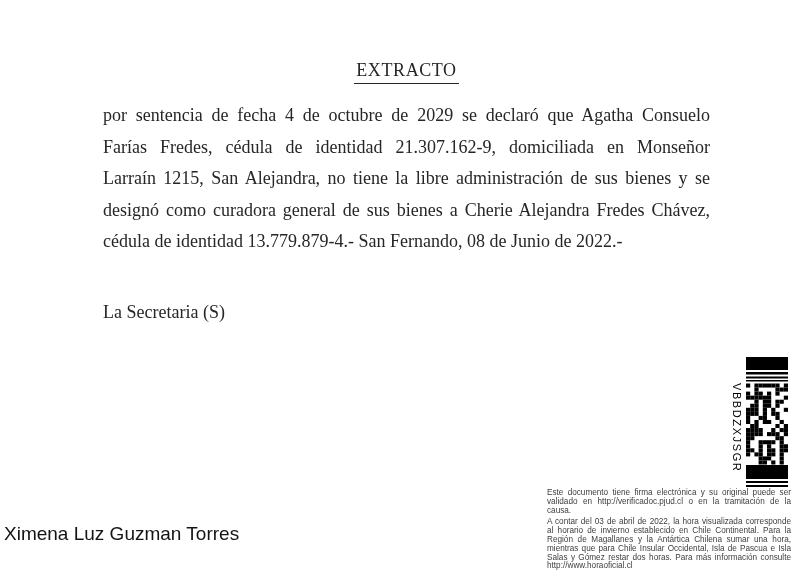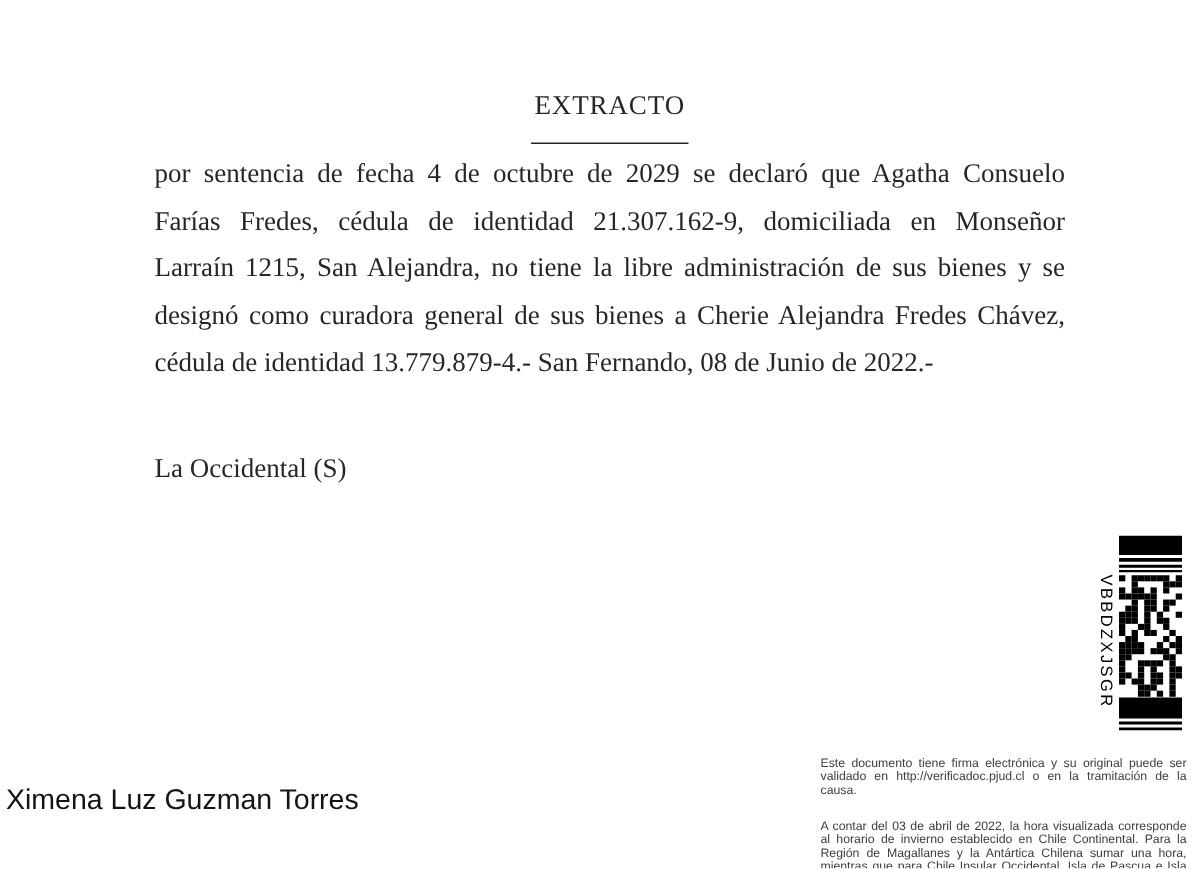--- a/index.html
+++ b/index.html
@@ -15,21 +15,21 @@
     position: absolute;
     left: 103px; top: 60px; width: 607px;
     text-align: center;
   }
   .doc-title {
     display: inline-block;
     font-size: 18px;
     letter-spacing: 0.6px;
     color: var(--body-text, #262626);
     border-bottom: 1.5px solid currentColor;
-    padding: 0 2px 14px 2px;
+    padding: 0 2px 2px 2px;
   }
   .body-par {
     position: absolute;
     left: 103px; top: 100px; width: 607px;
     font-size: 18px;
     line-height: 31.5px;
     color: var(--body-text, #262626);
   }
   .par-line { overflow: hidden; white-space: normal; }
   .par-line.just { text-align: justify; text-align-last: justify; }
@@ -56,21 +56,21 @@
   }
   .fineprint {
     position: absolute;
     left: 547px; top: 489px; width: 244px;
     font-family: "Liberation Sans", sans-serif;
     font-size: 8.2px;
     line-height: 8.8px;
     color: var(--fine-print, #3d3d3d);
     text-align: justify;
   }
-  .fineprint p { margin: 16px 0 3px 0; }
+  .fineprint p { margin: 0 0 3px 0; }
   .signer {
     position: absolute;
     left: 4px; top: 525px;
     font-family: "Liberation Sans", sans-serif;
     font-size: 19px;
     line-height: 17px;
     color: var(--signer-text, #141414);
   }
 </style>
 </head>
@@ -83,21 +83,21 @@
   </div>
 
   <div class="body-par">
     <div class="par-line just">por sentencia de fecha 4 de octubre de 2029 se declaró que Agatha Consuelo</div>
     <div class="par-line just">Farías Fredes, cédula de identidad 21.307.162-9, domiciliada en Monseñor</div>
     <div class="par-line just">Larraín 1215, San Alejandra, no tiene la libre administración de sus bienes y se</div>
     <div class="par-line just">designó como curadora general de sus bienes a Cherie Alejandra Fredes Chávez,</div>
     <div class="par-line last">cédula de identidad 13.779.879-4.- San Fernando, 08 de Junio de 2022.-</div>
   </div>
 
-  <div class="closing">La Occidental (S)</div>
+  <div class="closing">La Secretaria (S)</div>
 
   <div class="code-text">VBBDZXJSGR</div>
 
   <svg class="barcode" viewBox="0 0 42 130" xmlns="http://www.w3.org/2000/svg" aria-hidden="true">
       <rect x="0" y="0" width="42" height="13" fill="#000000"></rect>
       <rect x="0" y="15" width="42" height="2.5" fill="#000000"></rect>
       <rect x="0" y="19.5" width="42" height="2" fill="#000000"></rect>
       <rect x="0" y="23" width="42" height="1.5" fill="#000000"></rect>
       <rect x="0" y="26.5" width="4.2" height="4.05" fill="#000000"></rect>
       <rect x="8.4" y="26.5" width="4.2" height="4.05" fill="#000000"></rect>

